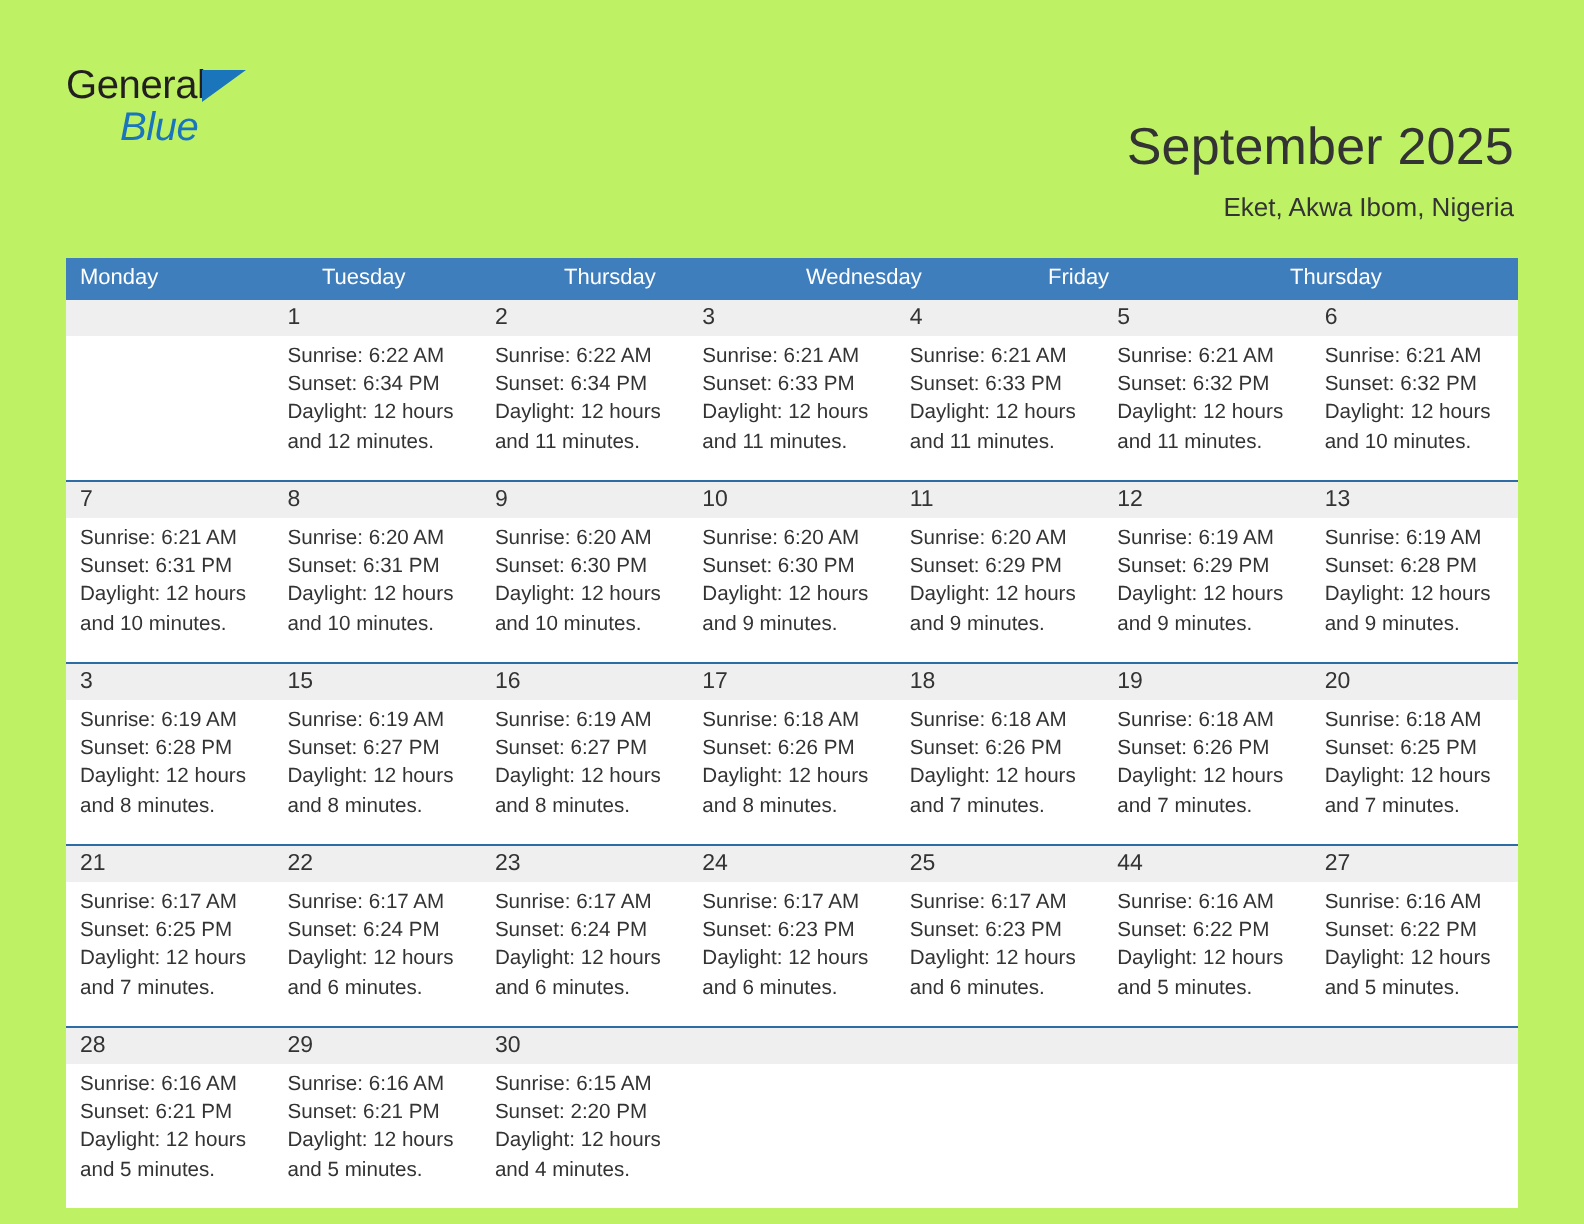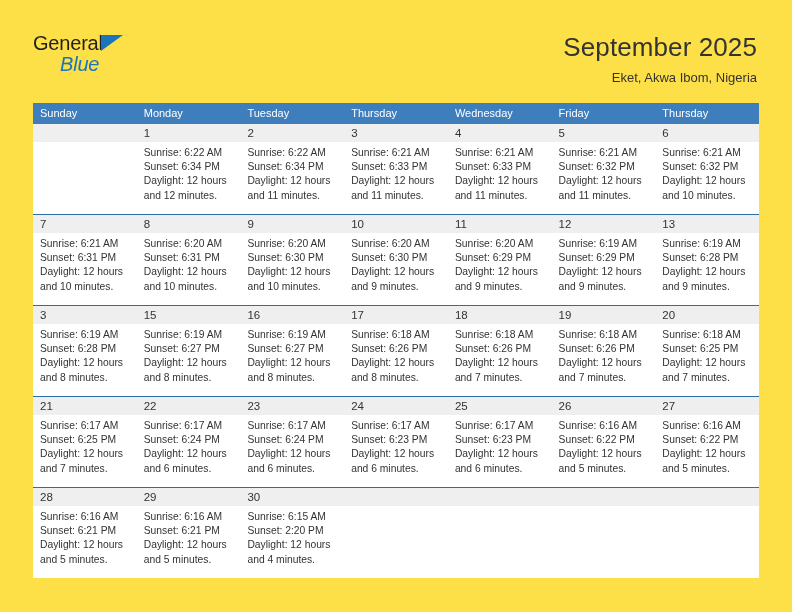--- a/index.html
+++ b/index.html
@@ -9,21 +9,21 @@
     height: 612px;
     background: #ffffff;
     font-family: "Liberation Sans", sans-serif;
     overflow: hidden;
   }
 
   .page {
     position: relative;
     width: 792px;
     height: 612px;
-    background: #fde047;
+    background: #bef264;
   }
 
   
   .header {
     display: flex;
     align-items: flex-start;
     justify-content: space-between;
     padding: 30px 35px 0 33px;
   }
 
@@ -61,20 +61,21 @@
   .title-block {
     text-align: right;
     padding-top: 2px;
   }
   .cal-title {
     font-size: 26px;
     font-weight: normal;
     color: #333333;
     line-height: 30px;
     letter-spacing: 0.1px;
+    margin-top: 26px;
   }
   .cal-subtitle {
     font-size: 13px;
     color: #333333;
     margin-top: 8px;
     line-height: 16px;
   }
 
   
   .calendar {
@@ -148,21 +149,20 @@
 
     <div class="title-block">
       <h1 class="cal-title">September 2025</h1>
       <div class="cal-subtitle">Eket, Akwa Ibom, Nigeria</div>
     </div>
 
   </div>
 
   <div class="calendar">
     <div class="weekday-row" id="weekday-row">
-        <div class="weekday">Sunday</div>
         <div class="weekday">Monday</div>
         <div class="weekday">Tuesday</div>
         <div class="weekday">Thursday</div>
         <div class="weekday">Wednesday</div>
         <div class="weekday">Friday</div>
         <div class="weekday">Thursday</div>
       </div>
     <div id="weeks-container">
         <div class="week">
           <div class="week-numbers">
@@ -324,21 +324,21 @@
             </div>
           </div>
         </div>
         <div class="week">
           <div class="week-numbers">
             <div class="daynum">21</div>
             <div class="daynum">22</div>
             <div class="daynum">23</div>
             <div class="daynum">24</div>
             <div class="daynum">25</div>
-            <div class="daynum">26</div>
+            <div class="daynum">44</div>
             <div class="daynum">27</div>
           </div>
           <div class="week-details">
             <div class="cell">
               <div class="cell-line">Sunrise: 6:17 AM</div>
               <div class="cell-line">Sunset: 6:25 PM</div>
               <div class="cell-line">Daylight: 12 hours</div>
               <div class="cell-line">and 7 minutes.</div>
             </div>
             <div class="cell">

